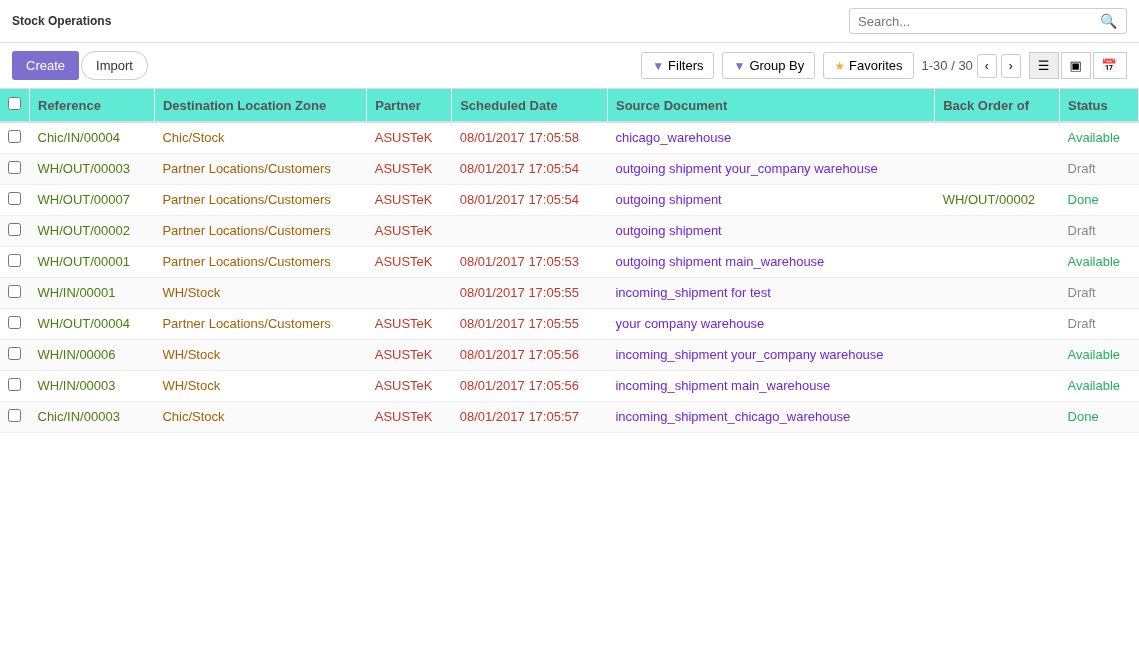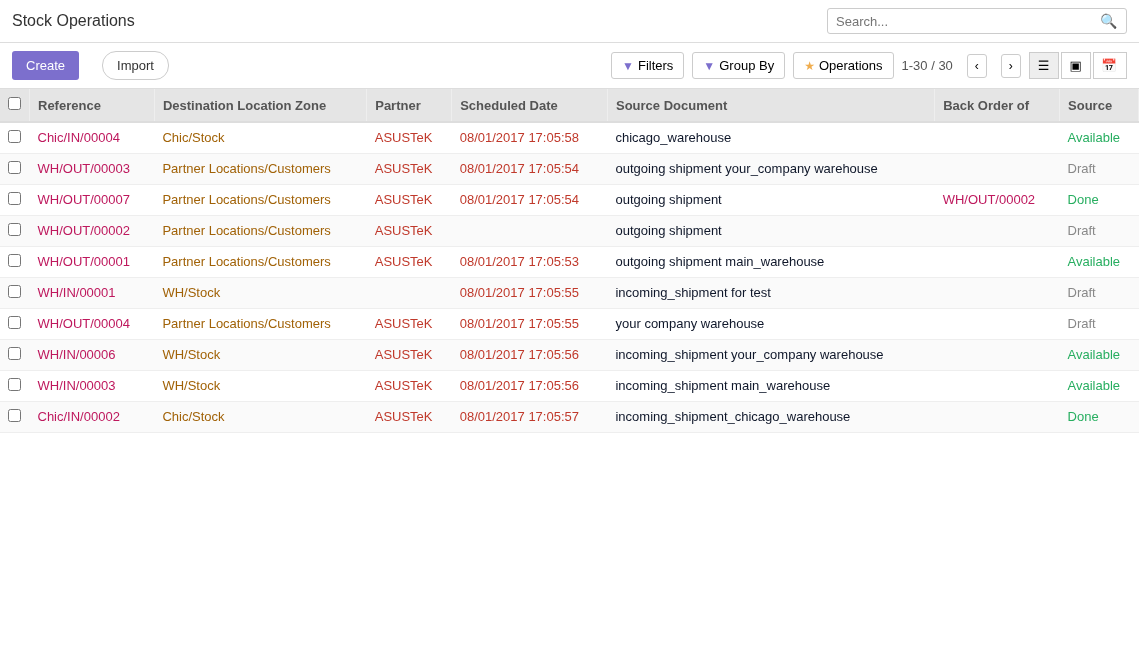--- a/index.html
+++ b/index.html
@@ -8,33 +8,33 @@
     .top-bar {
       display: flex;
       align-items: center;
       justify-content: space-between;
       padding: 8px 12px;
       border-bottom: 1px solid #ddd;
       background: #fff;
     }
 
     .app-title {
-      font-size: 16px;
-      font-weight: normal;
+      font-size: 12px;
+      font-weight: bold;
       color: #333;
       text-align: right;
     }
 
     .search-bar {
       display: flex;
       align-items: center;
       border: 1px solid #ccc;
       border-radius: 3px;
       padding: 4px 8px;
-      width: 300px;
+      width: 278px;
     }
 
     .search-bar input {
       border: none;
       outline: none;
       flex: 1;
       font-size: 13px;
       color: #666;
     }
 
@@ -47,21 +47,21 @@
       display: flex;
       align-items: center;
       justify-content: space-between;
       padding: 8px 12px;
       border-bottom: 1px solid #ddd;
       background: #fff;
     }
 
     .toolbar-left {
       display: flex;
-      gap: 23px;
+      gap: 2px;
     }
 
     .btn-create {
       background: #7c6fcd;
       color: #fff;
       border: none;
       padding: 6px 14px;
       border-radius: 3px;
       cursor: pointer;
       font-size: 13px;
@@ -96,21 +96,21 @@
     }
 
     .filter-btn .funnel {
       color: #7c6fcd;
       font-size: 12px;
     }
 
     .pagination {
       display: flex;
       align-items: center;
-      gap: 14px;
+      gap: 4px;
       font-size: 13px;
       color: #555;
     }
 
     .pag-btn {
       border: 1px solid #ccc;
       background: #fff;
       padding: 4px 7px;
       border-radius: 3px;
       cursor: pointer;
@@ -134,21 +134,21 @@
       background: #eee;
     }
 
     table {
       width: 100%;
       border-collapse: collapse;
       font-size: 13px;
     }
 
     thead tr {
-      background: #e5e5e5;
+      background: #5eead4;
       border-bottom: 2px solid #ddd;
       padding-left: 12px;
     }
 
     th {
       padding: 8px 8px;
       text-align: left;
       font-weight: bold;
       color: #555;
       border-right: 1px solid #eee;
@@ -164,37 +164,37 @@
       padding: 7px 8px;
       border-bottom: 1px solid #eee;
       vertical-align: top;
     }
 
     tbody tr:nth-child(even) {
       background: #fafafa;
     }
 
     .link-ref {
-      color: #be185d;
+      color: #4d7c0f;
       cursor: pointer;
     }
 
     .link-dest {
       color: #a16207;
       cursor: pointer;
       margin-top: 28px;
     }
 
     .link-partner {
       color: #c0392b;
       cursor: pointer;
     }
 
     .link-source {
-      color: #0f172a;
+      color: #6d28d9;
       cursor: pointer;
     }
 
     .date-cell {
       color: #c0392b;
       white-space: nowrap;
     }
 
     .status-available { color: #27ae60; }
     .status-draft { color: #888; }
@@ -224,21 +224,21 @@
     <button class="filter-btn">
       <span class="funnel">▼</span>
       <span>Filters</span>
     </button>
     <button class="filter-btn">
       <span class="funnel">▼</span>
       <span>Group By</span>
     </button>
     <button class="filter-btn">
       <span class="funnel" style="color:#f0ad4e;">★</span>
-      <span>Operations</span>
+      <span>Favorites</span>
     </button>
     <div class="pagination">
       <span>1-30 / 30</span>
       <button class="pag-btn">‹</button>
       <button class="pag-btn">›</button>
     </div>
     <div class="view-btns">
       <button class="view-btn active">☰</button>
       <button class="view-btn">▣</button>
       <button class="view-btn">📅</button>
@@ -250,21 +250,21 @@
   <table>
     <thead>
       <tr>
         <th><input type="checkbox" style=""></th>
         <th>Reference</th>
         <th>Destination Location Zone</th>
         <th>Partner</th>
         <th>Scheduled Date</th>
         <th>Source Document</th>
         <th>Back Order of</th>
-        <th>Source</th>
+        <th>Status</th>
       </tr>
     </thead>
     <tbody id="table-body">
     <tr>
     <td class="checkbox-cell">
       <input type="checkbox" style="">
     </td>
     <td>
       <span class="link-ref">Chic/IN/00004</span>
     </td>
@@ -475,21 +475,21 @@
     </td>
     <td>
       <span class="status-available">Available</span>
     </td>
   </tr>
         <tr>
     <td class="checkbox-cell">
       <input type="checkbox" style="">
     </td>
     <td>
-      <span class="link-ref">Chic/IN/00002</span>
+      <span class="link-ref">Chic/IN/00003</span>
     </td>
     <td>
       <span class="link-dest">Chic/Stock</span>
     </td>
     <td>
       <span class="link-partner">ASUSTeK</span>
     </td>
     <td class="date-cell">08/01/2017 17:05:57</td>
     <td>
       <span class="link-source">incoming_shipment_chicago_warehouse</span>

